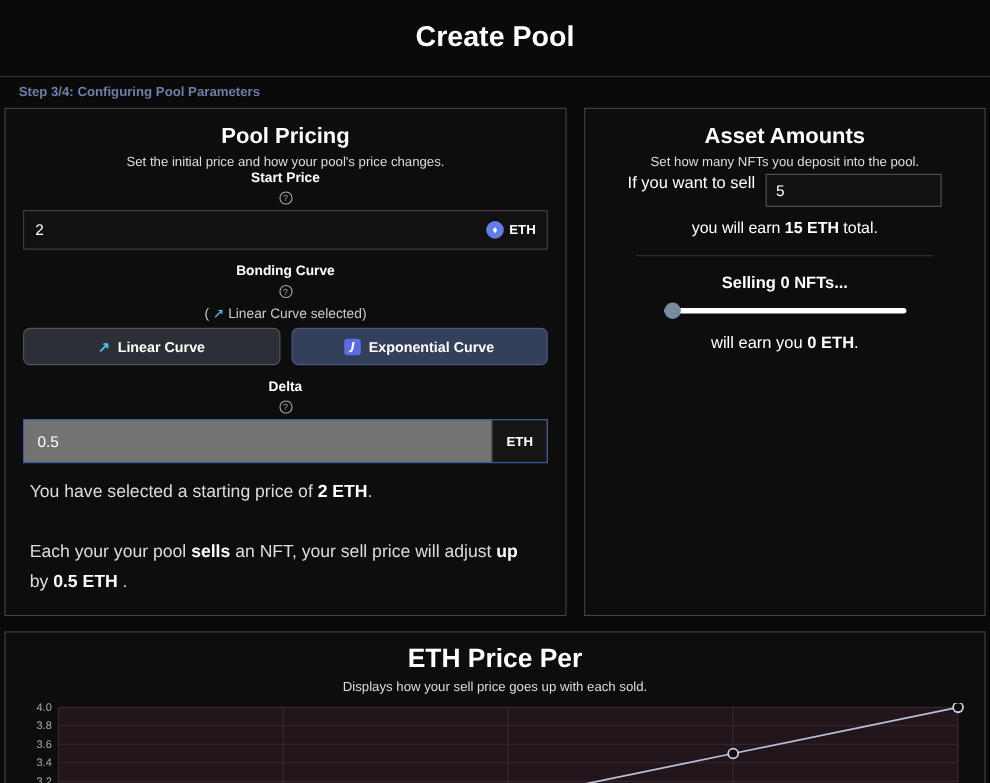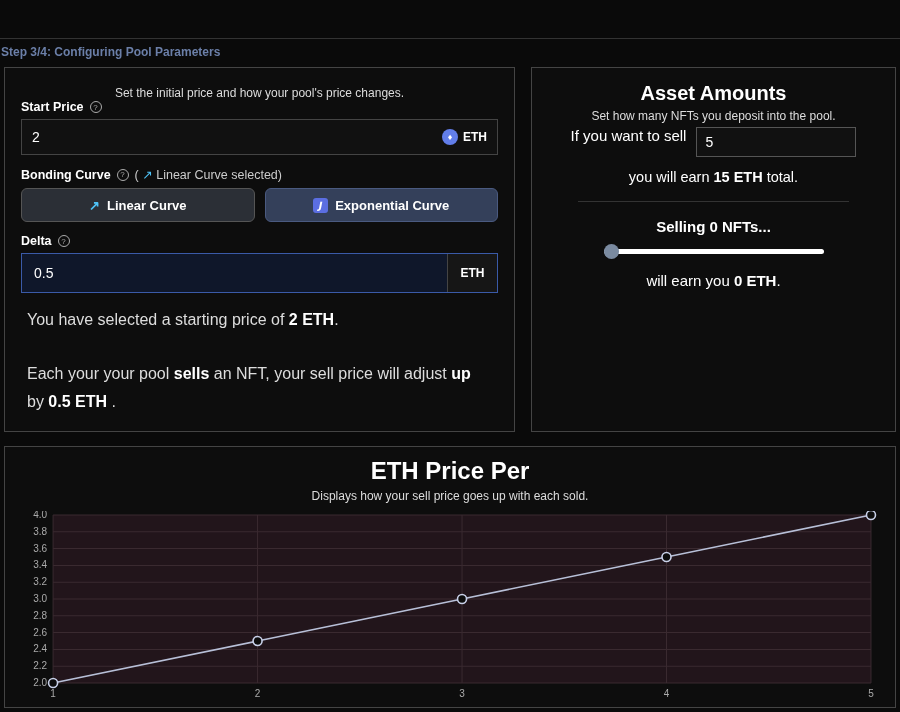--- a/index.html
+++ b/index.html
@@ -8,32 +8,32 @@
     color: #e8e8e8;
     font-family: -apple-system, BlinkMacSystemFont, "Segoe UI", Helvetica, Arial, sans-serif;
     width: 900px;
     height: 712px;
     overflow: hidden;
   }
   .header { text-align: center; padding: 18px 0 10px; }
   .title { font-size: 26px; font-weight: 800; color: #fff; }
   .subtitle { font-size: 13px; color: #ddd; margin-top: 6px; }
   .divider { border: none; border-top: 1px solid #333; margin: 10px 0 6px; }
-  .step { font-size: 12px; font-weight: 700; color: #6b7fa8; padding: 0 1px 8px; }
+  .step { font-size: 12px; font-weight: 700; color: #6b7fa8; padding: 0 17px 8px; }
   .panels { display: flex; gap: 16px; padding: 0 4px; }
   .panel {
     border: 1px solid #444;
     background: #0d0d0d;
     padding: 14px 16px 16px;
   }
   .panel.left { flex: 1; }
   .panel.right { width: 365px; text-align: center; }
   .panel h2 { font-size: 20px; font-weight: 800; text-align: center; color: #fff; }
   .panel .sub { font-size: 12px; text-align: center; color: #ddd; margin-top: 4px; }
-  .field-label { font-size: 12.5px; font-weight: 700; color: #fff; margin-bottom: 5px; display: flex; align-items: center; gap: 6px; }
+  .field-label { font-size: 12.5px; font-weight: 700; color: #fff; margin-bottom: 5px; display: flex; align-items: center; gap: 6px; flex-direction: column; }
   .info-icon {
     display: inline-flex; align-items: center; justify-content: center;
     width: 12px; height: 12px; border: 1px solid #aaa; border-radius: 50%;
     font-size: 8px; color: #aaa; font-weight: 400;
   }
   .input-wrap {
     display: flex; align-items: center;
     border: 1px solid #444; background: #111;
     height: 36px; padding: 0 10px;
   }
@@ -59,21 +59,21 @@
     cursor: pointer;
   }
   .curve-btn.exp { background: #34405a; border-color: #4a5a80; }
   .curve-icon-lin { color: #4fc3f7; font-size: 13px; }
   .curve-icon-exp {
     width: 15px; height: 15px; background: #5b6ee1; border-radius: 3px;
     display: inline-flex; align-items: center; justify-content: center;
     color: #fff; font-size: 10px; font-weight: 800;
   }
   .delta-wrap {
-    display: flex; border: 1px solid #3a5aa8; background: #0f172a;
+    display: flex; border: 1px solid #3a5aa8; background: #737373;
     height: 40px; margin-top: 5px;
   }
   .delta-wrap input {
     flex: 1; background: transparent; border: none; outline: none;
     color: #fff; font-size: 14px; padding: 0 12px;
   }
   .delta-wrap .unit {
     width: 50px; border-left: 1px solid #444;
     display: flex; align-items: center; justify-content: center;
     font-size: 12px; font-weight: 600; color: #fff; background: #161616;
@@ -114,27 +114,29 @@
   .plot-area { position: relative; height: 190px; }
   svg.plot { width: 100%; height: 100%; }
   .plot-bg { fill: #2a1820; opacity: 0.75; }
   .data-line { stroke: #b8c0d8; stroke-width: 1.6; fill: none; }
   .data-pt { fill: #0d0d0d; stroke: #c8d0e8; stroke-width: 1.6; }
 </style>
 </head>
 <body>
 
 <div class="header">
+  <div class="title">Create Pool</div>
 </div>
 <hr class="divider">
 <div class="step">Step 3/4: Configuring Pool Parameters</div>
 
 <div class="panels">
 
   <div class="panel left">
+    <h2>Pool Pricing</h2>
     <div class="sub">Set the initial price and how your pool's price changes.</div>
 
     <div class="field-label">
       <span>Start Price</span>
       <span class="info-icon">?</span>
     </div>
     <div class="input-wrap">
       <input value="2" style="">
       <span class="suffix">
         <span class="eth-badge">♦</span>

